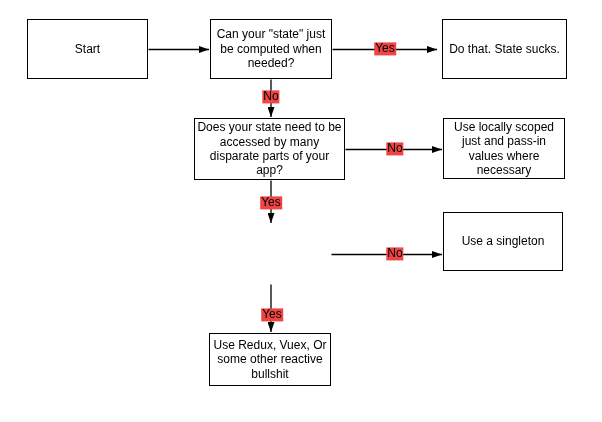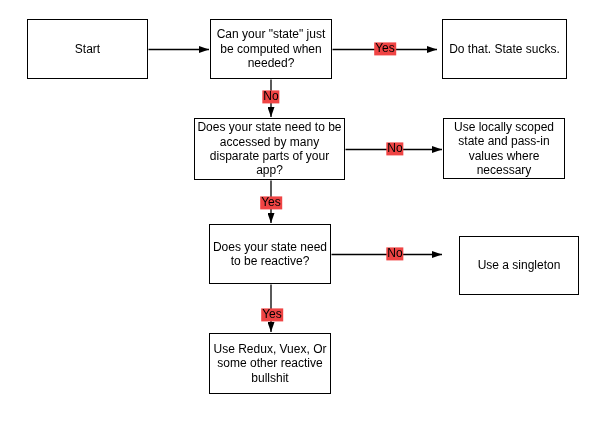--- a/index.html
+++ b/index.html
@@ -85,35 +85,31 @@
 
   <div class="node" style="left:194px; top:118px; width:151px; height:62px;">
     <span>Does your state need to be
 accessed by many
 disparate parts of your
 app?</span>
   </div>
 
   <div class="node" style="left:443px; top:118px; width:122px; height:61px;">
     <span>Use locally scoped
-state and pass-in
+just and pass-in
 values where
 necessary</span>
   </div>
 
-  <div class="node" style="left:209px; top:224px; width:122px; height:60px;">
-    <span>Does your state need
-to be reactive?</span>
-  </div>
 
-  <div class="node" style="left:443px; top:236px; width:120px; height:59px;margin-left:16px;">
+  <div class="node" style="left:443px; top:212px; width:120px; height:59px;">
     <span>Use a singleton</span>
   </div>
 
-  <div class="node" style="left:209px; top:333px; width:122px; height:61px;">
+  <div class="node" style="left:209px; top:333px; width:122px; height:53px;">
     <span>Use Redux, Vuex, Or
 some other reactive
 bullshit</span>
   </div>
 
   <div class="edge-label" style="left:385px; top:49px;">Yes</div>
 
   <div class="edge-label" style="left:271px; top:97px;">No</div>
 
   <div class="edge-label" style="left:395px; top:149px;">No</div>

